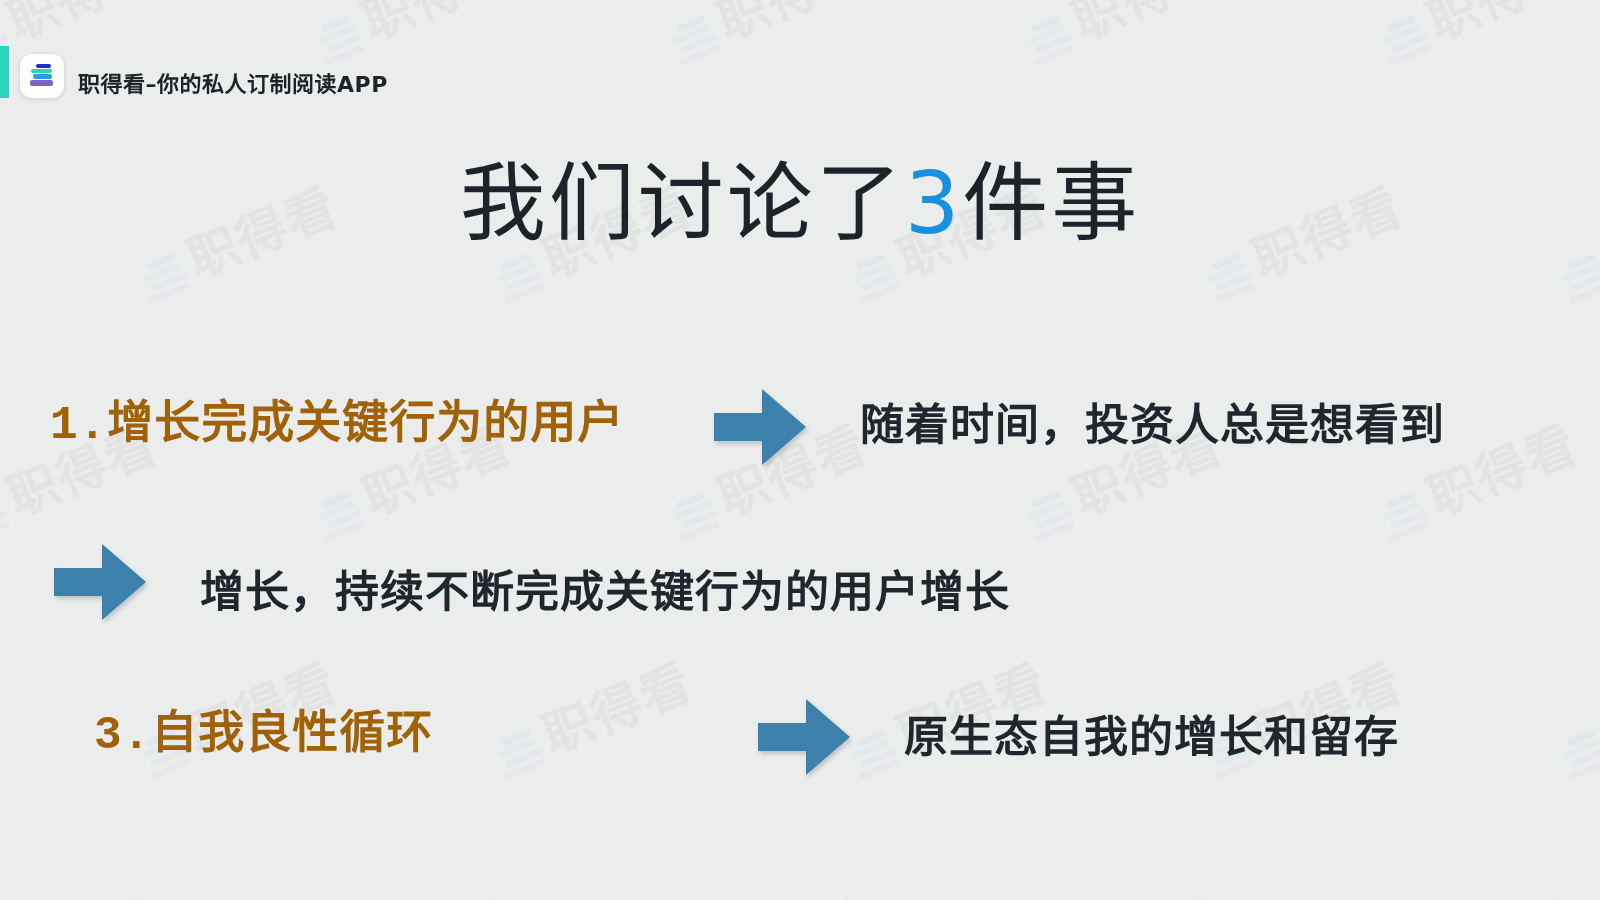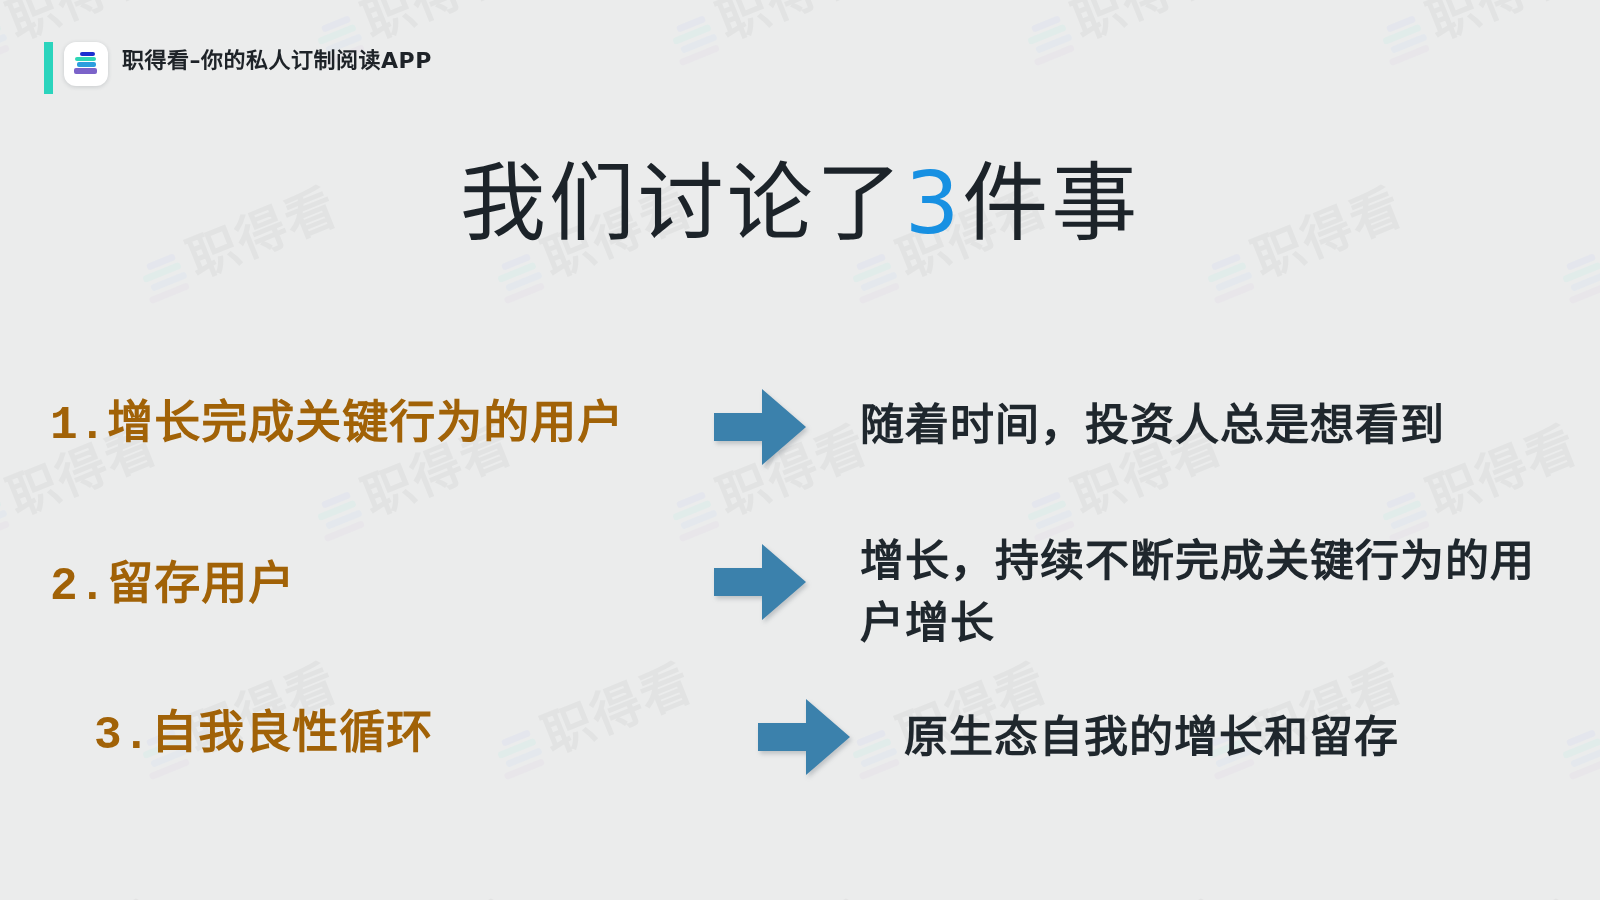--- a/index.html
+++ b/index.html
@@ -69,23 +69,22 @@
   .wm-mark i.b3 { top: 23px; left: 10px; width: 38px; background: #dfe6ef; }
   .wm-mark i.b4 { top: 34px; left: 4px;  width: 42px; background: #e6e2e9; }
 
   
   #header-bar {
     position: absolute;
     left: 0;
     top: 42px;
     z-index: 4;
     display: flex;
-    align-items: flex-start;
+    align-items: flex-end;
     height: 56px;
-    padding-left: 44px;
   }
   #brand-accent {
     width: 9px;
     height: 52px;
     background: #2bd4bd;
     flex: none;
   }
   #brand-logo {
     width: 44px;
     height: 44px;
@@ -423,23 +422,20 @@
         <svg class="arrow-glyph" viewBox="0 0 92 76">
           <polygon points="0,24 48,24 48,0 92,38 48,76 48,52 0,52" fill="#3b81ac"></polygon>
         </svg>
       </div>
       <div class="row-right">
         <div class="desc-text">随着时间，投资人总是想看到</div>
       </div>
     </div>
 
     <div class="content-row" id="row-1">
-      <div class="row-left">
-        <div class="item-text">2.留存用户</div>
-      </div>
       <div class="row-arrow">
         <svg class="arrow-glyph" viewBox="0 0 92 76">
           <polygon points="0,24 48,24 48,0 92,38 48,76 48,52 0,52" fill="#3b81ac"></polygon>
         </svg>
       </div>
       <div class="row-right">
         <div class="desc-text">增长，持续不断完成关键行为的用户增长</div>
       </div>
     </div>
 

